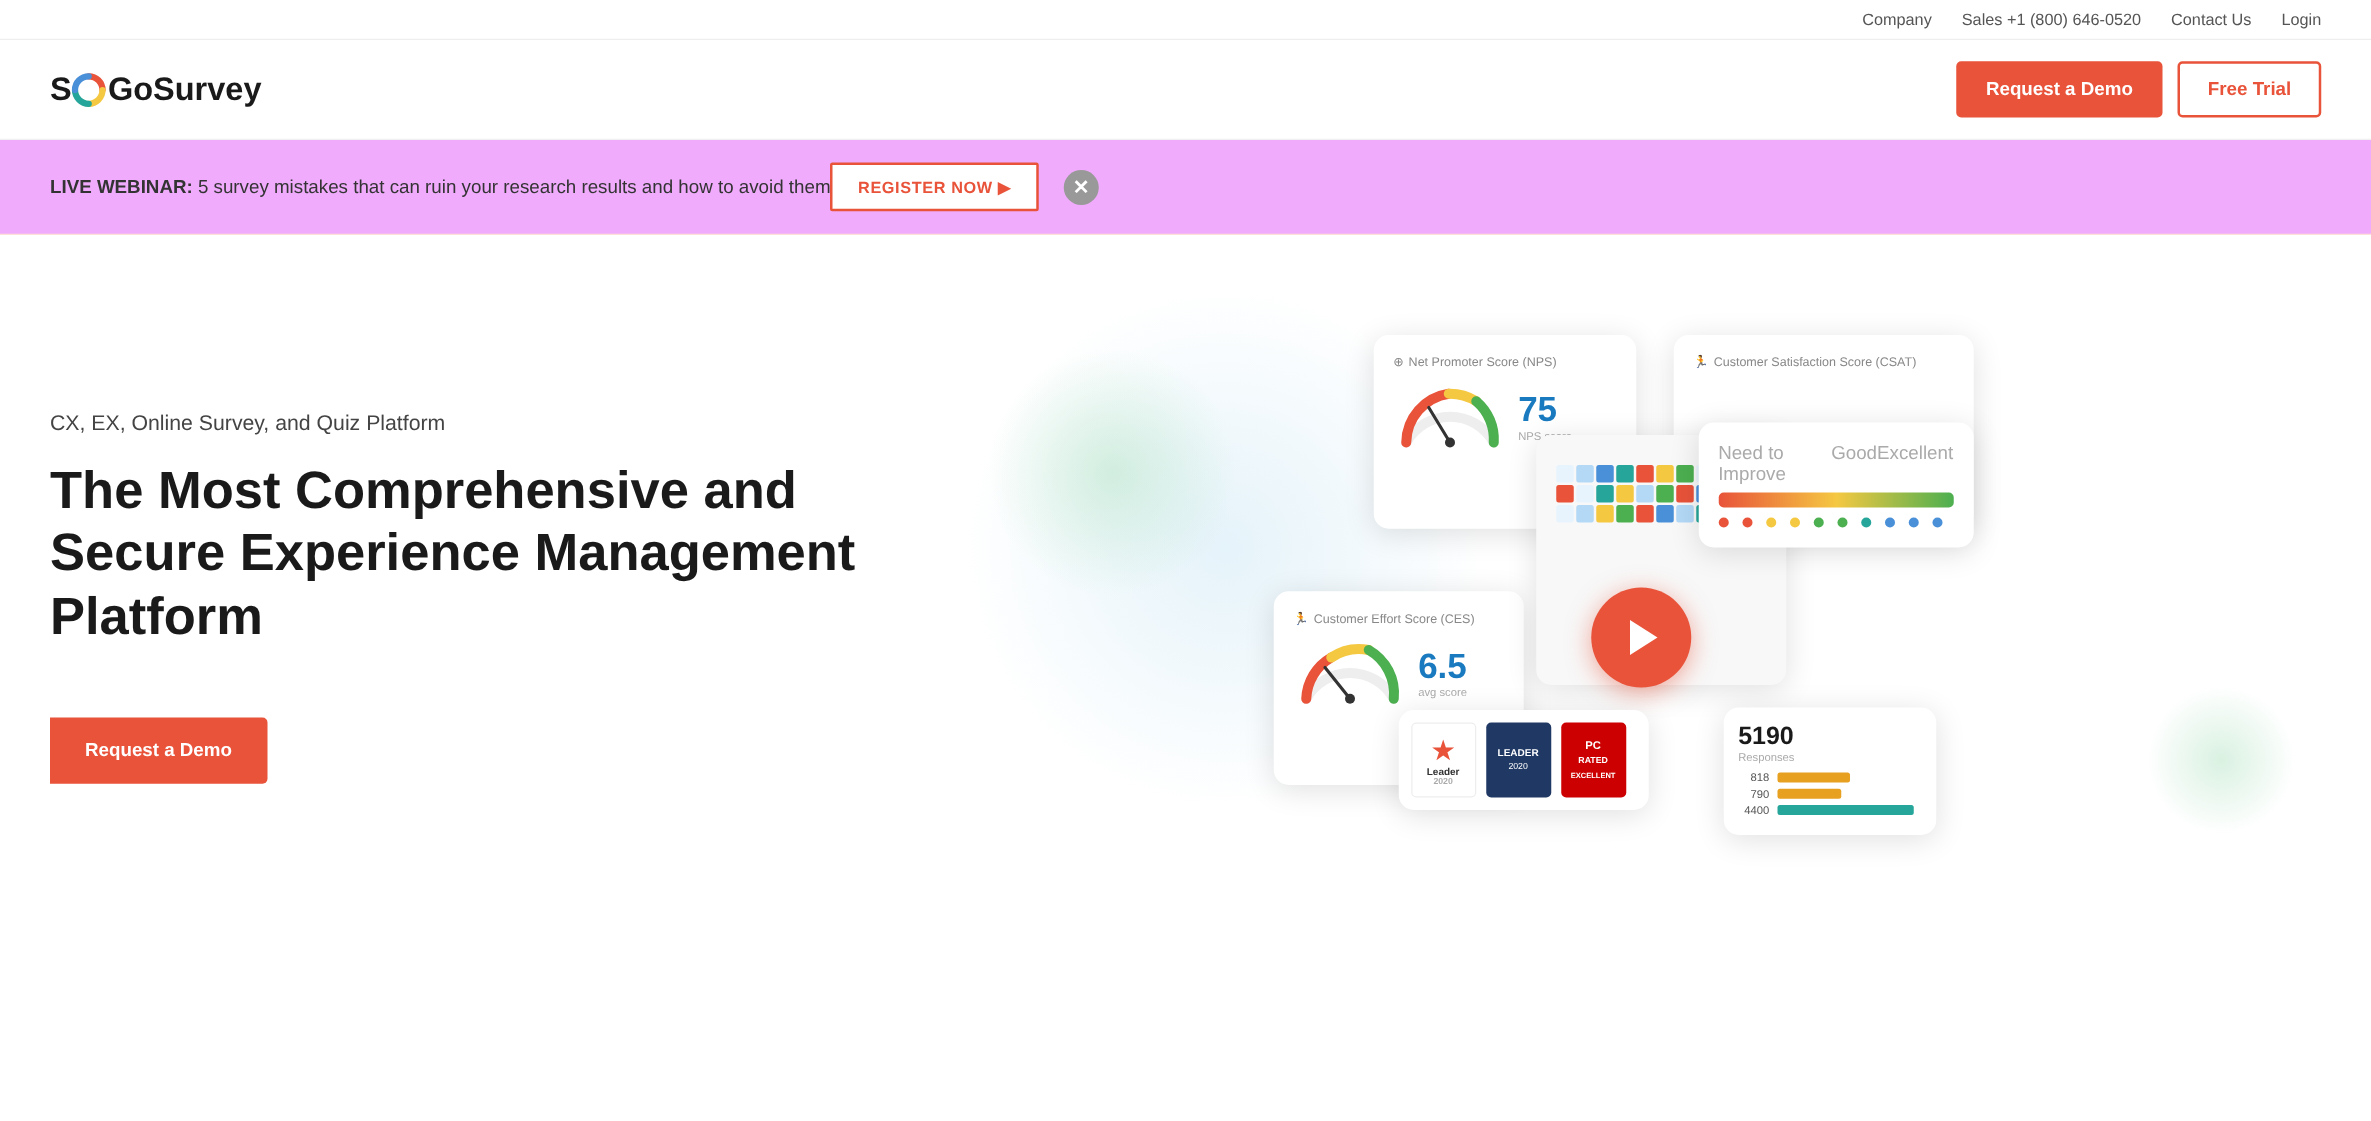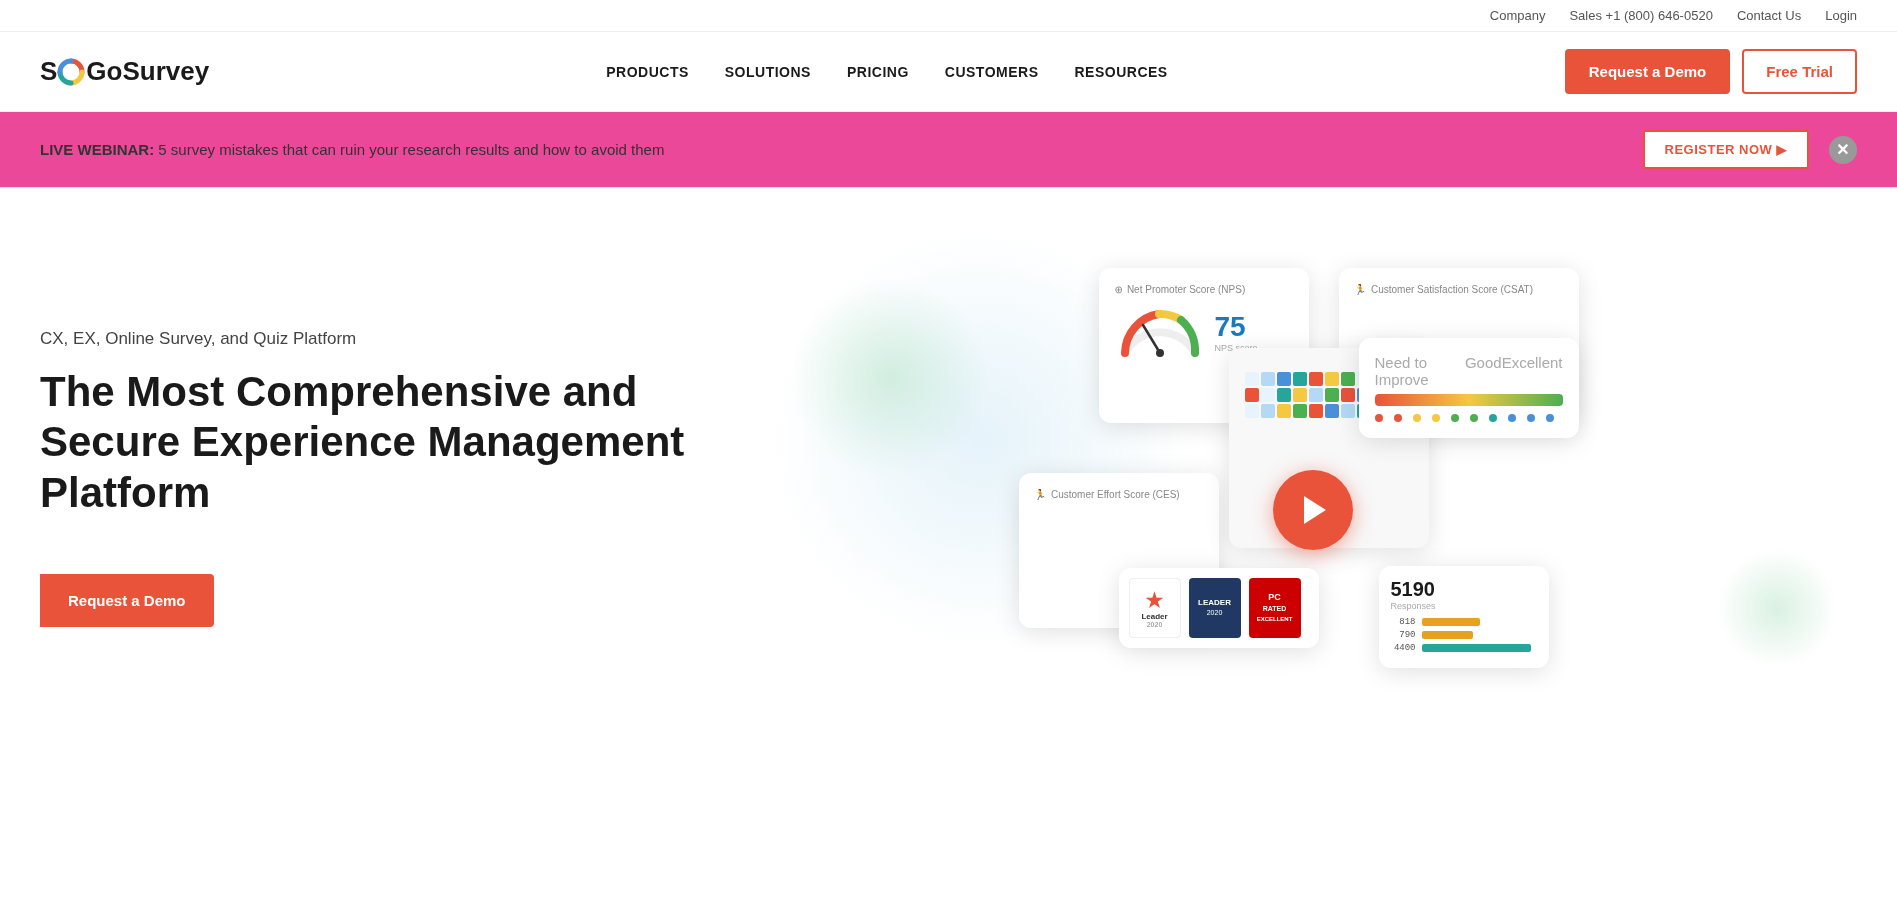--- a/index.html
+++ b/index.html
@@ -30,22 +30,22 @@
       background: #e8533a; color: #fff; border: none; padding: 14px 24px;
       font-size: 15px; font-weight: 600; border-radius: 4px; cursor: pointer;
     }
     .btn-trial {
       background: #fff; color: #e8533a; border: 2px solid #e8533a;
       padding: 12px 22px; font-size: 15px; font-weight: 600; border-radius: 4px; cursor: pointer;
     }
 
     
     .webinar-banner {
-      background: #ec4899; padding: 18px 40px;
-      display: flex; align-items: center; justify-content: space-between;
+      background: #f0abfc; padding: 18px 40px;
+      display: flex; align-items: center; justify-content: flex-start;
       border-bottom: 1px solid #fde0d8;
     }
     .webinar-text { font-size: 15px; color: #333; }
     .webinar-text strong { font-weight: 800; }
     .webinar-right { display: flex; align-items: center; gap: 20px; }
     .btn-register {
       border: 2px solid #e8533a; color: #e8533a; background: #fff;
       padding: 10px 20px; font-size: 13px; font-weight: 700; letter-spacing: 0.5px;
       cursor: pointer; border-radius: 2px;
     }
@@ -170,21 +170,21 @@
       font-size: 9px; color: #888;
     }
 
     
     .card-responses {
       bottom: 20px; right: 30px;
       width: 170px; padding: 12px;
     }
     .resp-num { font-size: 20px; font-weight: 800; color: #1a1a1a; }
     .resp-label { font-size: 9px; color: #aaa; margin-bottom: 6px; }
-    .resp-row { display: flex; align-items: center; gap: 6px; margin-bottom: 3px; font-family: Liberation Mono, monospace; }
+    .resp-row { display: flex; align-items: center; gap: 6px; margin-bottom: 3px; }
     .resp-bar { height: 8px; border-radius: 2px; }
     .resp-val { font-size: 9px; color: #555; width: 25px; text-align: right; }
 
     
     .card-badges {
       bottom: 40px; left: 120px;
       width: 200px; height: 80px;
       display: flex; align-items: center; gap: 8px;
       padding: 10px;
     }
@@ -228,27 +228,20 @@
         <circle cx="14" cy="14" r="13" fill="#fff" stroke="#ddd" stroke-width="0.5"></circle>
         <path d="M14 3 A11 11 0 0 1 25 14" fill="none" stroke="#e8533a" stroke-width="5" stroke-linecap="round"></path>
         <path d="M25 14 A11 11 0 0 1 14 25" fill="none" stroke="#f5c842" stroke-width="5" stroke-linecap="round"></path>
         <path d="M14 25 A11 11 0 0 1 3 14" fill="none" stroke="#26a69a" stroke-width="5" stroke-linecap="round"></path>
         <path d="M3 14 A11 11 0 0 1 14 3" fill="none" stroke="#4a90d9" stroke-width="5" stroke-linecap="round"></path>
       </svg>
     </span>
     <span>GoSurvey</span>
   </a>
 
-  <div class="nav-links">
-    <a href="#">PRODUCTS</a>
-    <a href="#">SOLUTIONS</a>
-    <a href="#">PRICING</a>
-    <a href="#">CUSTOMERS</a>
-    <a href="#">RESOURCES</a>
-  </div>
 
   <div class="nav-buttons">
     <button class="btn-demo">Request a Demo</button>
     <button class="btn-trial">Free Trial</button>
   </div>
 </nav>
 
 <div class="webinar-banner">
   <div class="webinar-text">
     <strong>LIVE WEBINAR:</strong>
@@ -303,20 +296,36 @@
         <div class="card-title">
           <span>🏃</span>
           <span>Customer Satisfaction Score (CSAT)</span>
         </div>
       </div>
 
       <div class="card card-ces">
         <div class="card-title">
           <span>🏃</span>
           <span>Customer Effort Score (CES)</span>
+        </div>
+        <div class="gauge-wrap">
+          <div class="gauge">
+            <svg class="gauge-svg" viewBox="0 0 90 55" width="90" height="55">
+              <path d="M10,50 A40,40 0 0,1 80,50" fill="none" stroke="#eee" stroke-width="8" stroke-linecap="round"></path>
+              <path d="M10,50 A40,40 0 0,1 30,17" fill="none" stroke="#e8533a" stroke-width="8" stroke-linecap="round"></path>
+              <path d="M30,17 A40,40 0 0,1 60,11" fill="none" stroke="#f5c842" stroke-width="8" stroke-linecap="round"></path>
+              <path d="M60,11 A40,40 0 0,1 80,50" fill="none" stroke="#4caf50" stroke-width="8" stroke-linecap="round"></path>
+              <line x1="45" y1="50" x2="25" y2="25" stroke="#333" stroke-width="2.5" stroke-linecap="round"></line>
+              <circle cx="45" cy="50" r="4" fill="#333"></circle>
+            </svg>
+          </div>
+          <div>
+            <div class="ces-score">6.5</div>
+            <div class="csat-sub">avg score</div>
+          </div>
         </div>
       </div>
 
       <div class="card card-heatmap" style="background:#f8f8f8;">
         <div style="display:flex;flex-wrap:wrap;gap:2px;margin-top:8px;">
 
           <div style="width:100%;display:flex;flex-wrap:wrap;gap:2px;">
             <div style="width:14px;height:14px;background:#e8f4fd;border-radius:2px;"></div>
             <div style="width:14px;height:14px;background:#b3d9f7;border-radius:2px;"></div>
             <div style="width:14px;height:14px;background:#4a90d9;border-radius:2px;"></div>

